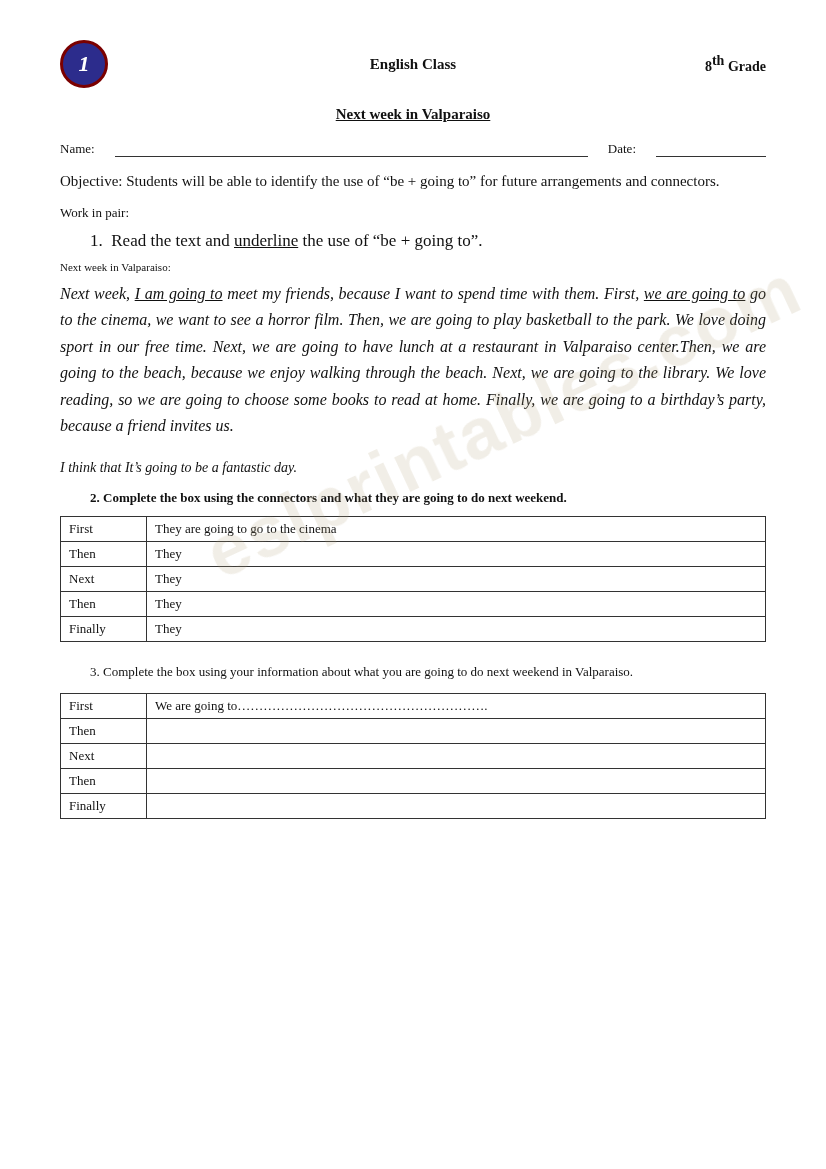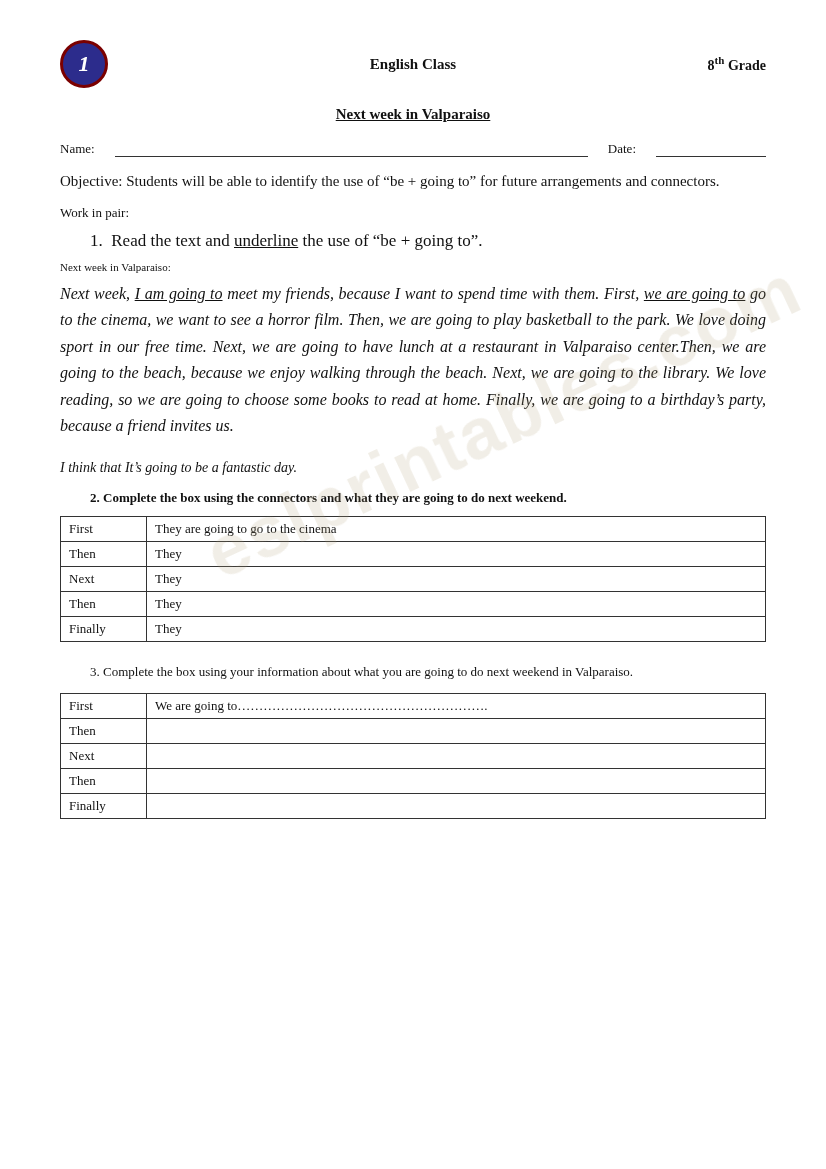--- a/index.html
+++ b/index.html
@@ -40,21 +40,21 @@
       text-align: center;
       font-size: 15px;
       font-weight: bold;
     }
     .header-right {
       font-size: 14px;
       font-weight: bold;
       margin-left: auto;
     }
     .header-right sup {
-      font-size: 11px;
+      font-size: 14px;
     }
     .title {
       text-align: center;
       font-size: 15px;
       font-weight: bold;
       text-decoration: underline;
       margin-bottom: 18px;
     }
     .name-date-row {
       display: flex;

